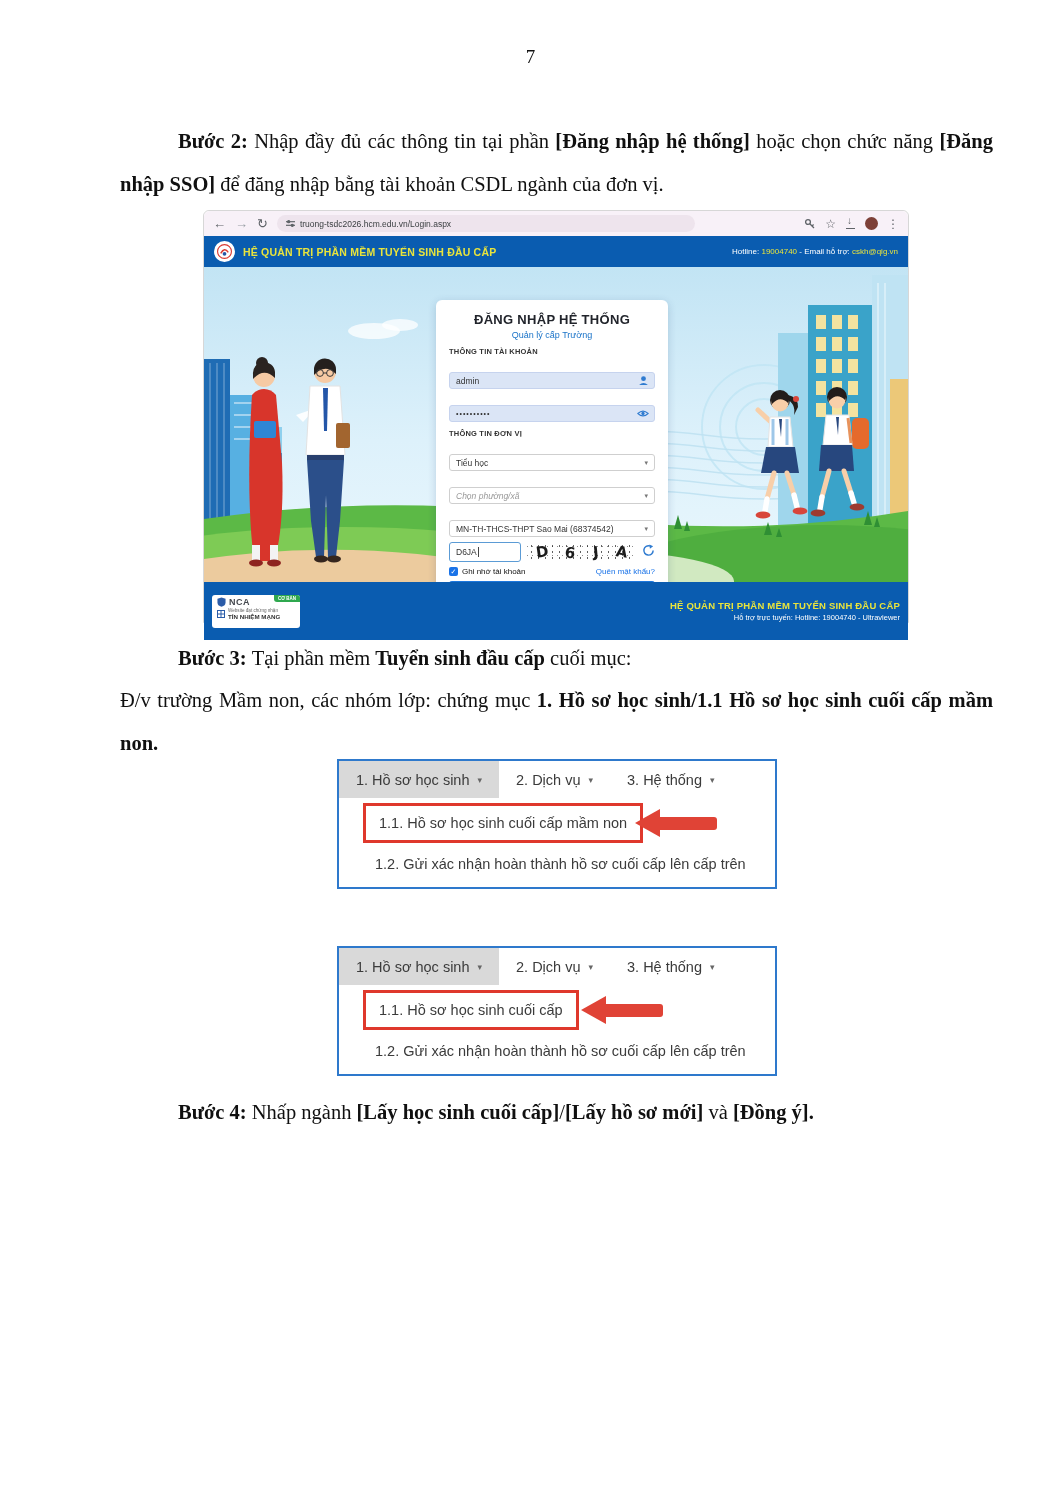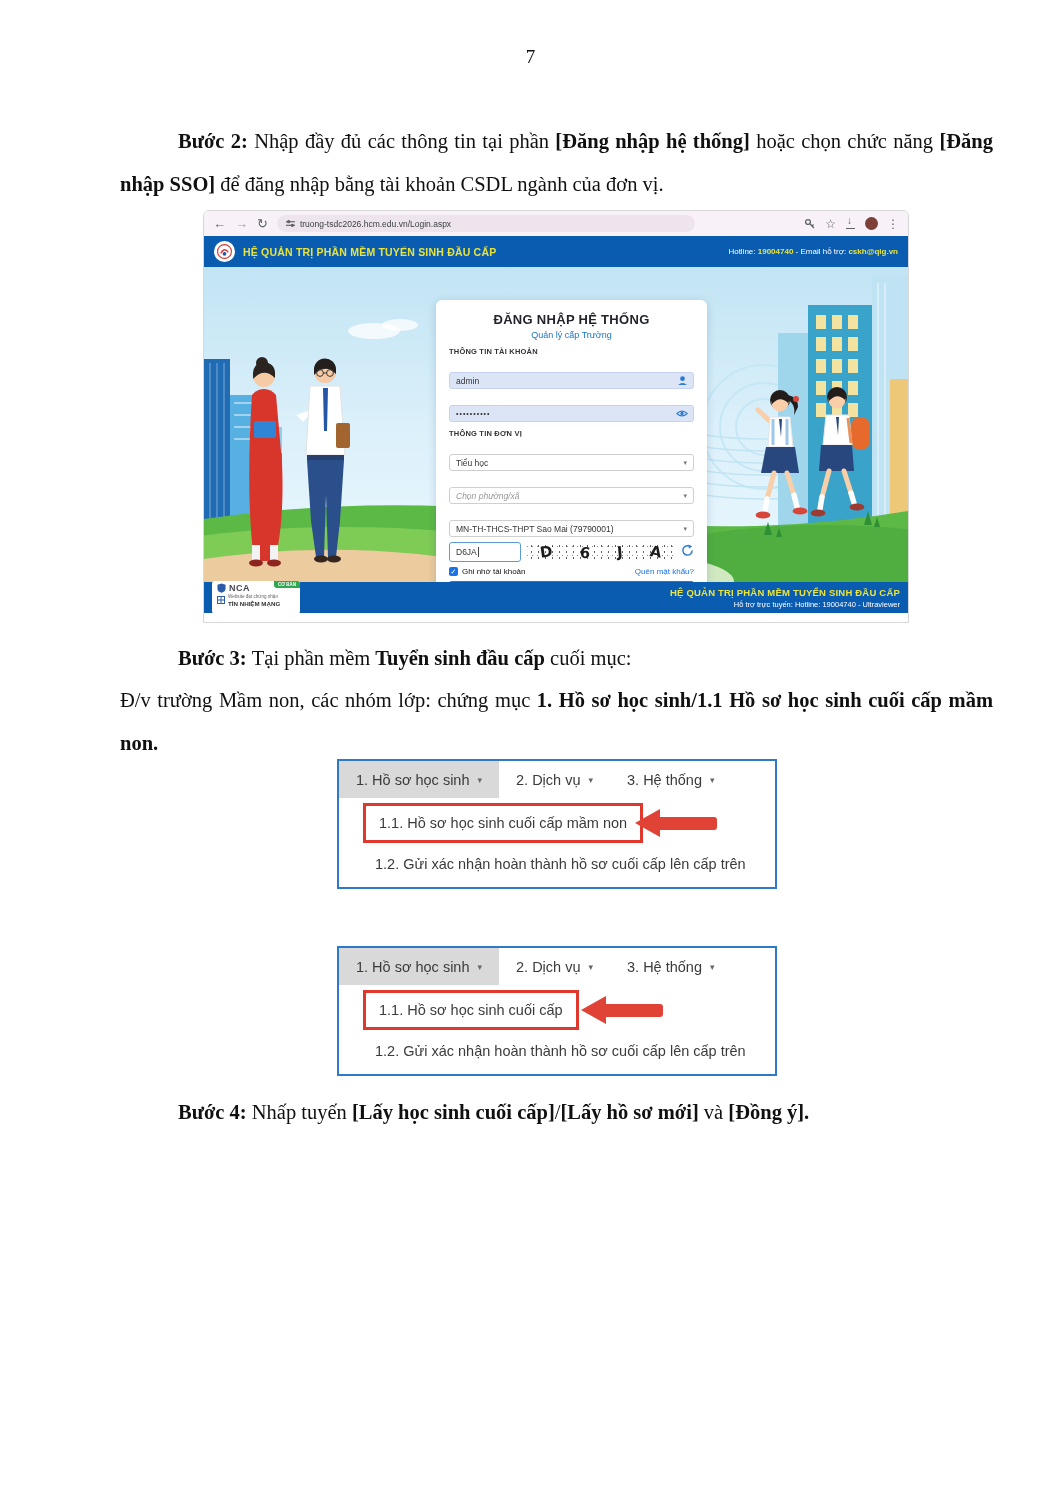--- a/index.html
+++ b/index.html
@@ -25,28 +25,28 @@
   .chrome-right{margin-left:auto;display:flex;align-items:center;gap:9px;}
   .avatar{width:13px;height:13px;border-radius:50%;background:#7d4038;}
   .dl-ico{position:relative;width:11px;height:11px;}
   .dl-ico:before{content:"↓";position:absolute;top:-3px;left:2px;font-size:10px;color:#5f6368;}
   .dl-ico:after{content:"";position:absolute;left:1px;bottom:0;width:9px;height:0;border-bottom:1.5px solid #5f6368;}
 
   .appheader{height:31px;background:#0a5cb0;display:flex;align-items:center;padding:0 10px;}
   .logo{width:21px;height:21px;border-radius:50%;background:#fff;display:flex;align-items:center;justify-content:center;flex:none;}
   .app-title{color:#e9e43c;font-weight:bold;font-size:10.5px;margin-left:8px;letter-spacing:.2px;white-space:nowrap;}
   .hotline{margin-left:auto;font-size:8px;color:#fff;white-space:nowrap;}
-  .hotline .yl{color:#e9e43c;font-weight:bold;margin-top:23px;}
+  .hotline .yl{color:#e9e43c;font-weight:normal;margin-top:23px;}
 
   .main{position:relative;height:315px;overflow:hidden;
         background:linear-gradient(180deg,#c2e4f4 0%,#ddf1fb 55%,#e9f7fd 100%);}
   .scene{position:absolute;left:0;top:0;}
 
   
-  .card{position:absolute;left:232px;top:33px;width:271px;background:#fff;border-radius:6px;
+  .card{position:absolute;left:232px;top:33px;width:232px;background:#fff;border-radius:6px;
         box-shadow:0 2px 9px rgba(25,60,110,.20);padding:8px 13px 10px;box-sizing:border-box;}
   .c-title{font-size:13px;font-weight:bold;color:#21242b;text-align:center;letter-spacing:.3px;margin-top:4px;}
   .c-sub{font-size:9px;color:#1a73c8;text-align:center;margin-top:3px;}
   .c-label{font-size:7.5px;font-weight:bold;color:#333;letter-spacing:.2px;margin:7px 0 3px;}
   .field{position:relative;height:17px;border-radius:3px;display:flex;align-items:center;
          padding:0 6px;font-size:8.5px;color:#333;margin-bottom:4px;box-sizing:border-box;margin-top:16px;}
   .f-fill{background:#dbe5f6;border:1px solid #c6d3ee;}
   .f-sel{background:#fff;border:1px solid #cfcfcf;}
   .f-ico{position:absolute;right:5px;top:2px;}
   .f-caret{position:absolute;right:6px;top:4px;font-size:7px;color:#777;}
@@ -69,21 +69,21 @@
        text-align:center;margin-right:4px;flex:none;}
   .forgot{margin-left:auto;color:#1a73e8;}
   .btn-primary{height:19px;border-radius:3px;background:#1b76dd;color:#fff;font-size:9.5px;
                display:flex;align-items:center;justify-content:center;}
   .or-row{display:flex;align-items:center;gap:6px;margin:5px 0;}
   .or-row .ln{flex:1;height:0;border-top:1px solid #b9b9b9;}
   .or-row .tx{font-size:8px;font-weight:bold;color:#444;}
   .btn-sso{height:19px;border-radius:3px;background:#fff;border:1px solid #a9c7ea;color:#1a6fc4;
            font-size:9.5px;display:flex;align-items:center;justify-content:center;}
 
-  .sitefooter{height:31px;background:#0a5cb0;display:flex;align-items:center;padding:0 8px;box-sizing:border-box;}
+  .sitefooter{height:58px;background:#0a5cb0;display:flex;align-items:center;padding:0 8px;box-sizing:border-box;}
   .nca{position:relative;width:88px;height:33px;background:#fff;border-radius:3px;padding:2px 5px;box-sizing:border-box;}
   .nca-r1{display:flex;align-items:center;gap:3px;}
   .nca-name{font-size:9px;font-weight:bold;color:#44484e;letter-spacing:.5px;}
   .nca-tag{position:absolute;right:0;top:0;background:#2fa84f;color:#fff;font-size:4.5px;font-weight:bold;
            padding:1px 4px;border-radius:0 3px 0 3px;}
   .nca-r2{display:flex;align-items:center;gap:3px;margin-top:1px;}
   .nca-l1{font-size:4.6px;color:#666;line-height:1.2;}
   .nca-l2{font-size:6.2px;font-weight:bold;color:#333;line-height:1.2;}
   .sf-right{margin-left:auto;text-align:right;}
   .sf-title{color:#e9e43c;font-weight:bold;font-size:9.5px;letter-spacing:.2px;}
@@ -313,21 +313,21 @@
         <div class="c-label">THÔNG TIN ĐƠN VỊ</div>
         <div class="field f-sel">
           <span>Tiểu học</span>
           <span class="f-caret">▾</span>
         </div>
         <div class="field f-sel">
           <span class="ph">Chọn phường/xã</span>
           <span class="f-caret">▾</span>
         </div>
         <div class="field f-sel">
-          <span>MN-TH-THCS-THPT Sao Mai (79790001)</span>
+          <span>MN-TH-THCS-THPT Sao Mai (68374542)</span>
           <span class="f-caret">▾</span>
         </div>
         <div class="cap-row">
           <div class="cap-input">
               <span>D6JA</span>
               <span class="cursor"></span>
             </div>
           <div class="cap-img">
             <span class="cap-ch">D</span>
             <span class="cap-ch">6</span>
@@ -434,15 +434,15 @@
           <span>1.1. Hồ sơ học sinh cuối cấp</span>
         </div>
       <div class="arrow" style="left:242px;">
           <div class="arrow-head"></div>
           <div class="arrow-tail"></div>
         </div>
       <div class="m-item12">1.2. Gửi xác nhận hoàn thành hồ sơ cuối cấp lên cấp trên</div>
     </div>
   </div>
 
-  <p class="para indent" style="top:1070px;width:890px;"><b>Bước 4: </b><span>Nhấp tuyến </span><b>[Lấy học sinh cuối cấp]</b><span>/</span><b>[Lấy hồ sơ mới]</b><span> và </span><b>[Đồng ý].</b></p>
+  <p class="para indent" style="top:1070px;width:890px;"><b>Bước 4: </b><span>Nhấp ngành </span><b>[Lấy học sinh cuối cấp]</b><span>/</span><b>[Lấy hồ sơ mới]</b><span> và </span><b>[Đồng ý].</b></p>
 
 </div>
 
 </body></html>

